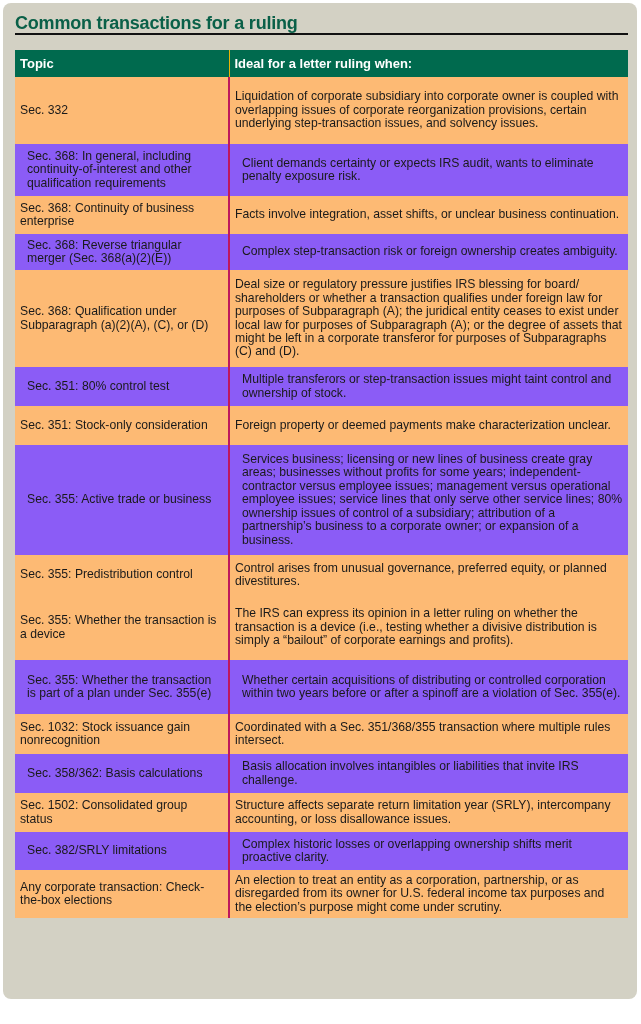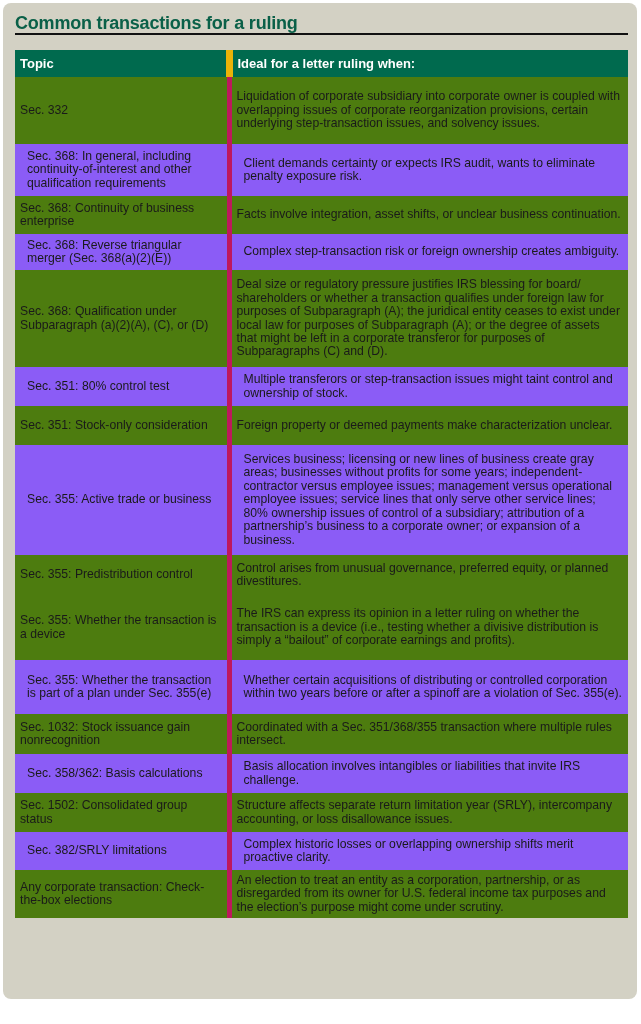--- a/index.html
+++ b/index.html
@@ -8,25 +8,25 @@
   .panel { position: absolute; left: 3px; top: 3px; width: 634px; height: 996px;
            background: #d3d1c4; border-radius: 8px; }
   .title { position: absolute; left: 15px; top: 13px; font-size: 18px; font-weight: bold;
            color: #0a6048; letter-spacing: -0.2px; }
   .rule { position: absolute; left: 15px; top: 33px; width: 613px; height: 2px; background: #111; }
   table { position: absolute; left: 15px; top: 50px; width: 613px; border-collapse: collapse;
           table-layout: fixed; font-size: 12.2px; line-height: 13.4px; color: #1a1a1a; }
   col.c1 { width: 214px; }
   col.c2 { width: 399px; }
   th { background: #006a4e; color: #ffffff; text-align: left; font-weight: bold; font-size: 13px;
-       height: 27px; padding: 0 5px; border-right: 7px solid #eab308; }
+       height: 27px; padding: 0 5px; border-right: 1px solid #eab308; }
   th:last-child { border-right: none; }
-  td { padding: 4px 5px; vertical-align: middle; border-right: 5px solid #be185d; }
+  td { padding: 4px 5px; vertical-align: middle; border-right: 2px solid #be185d; }
   td:last-child { border-right: none; }
-  tr.odd td { background: #4d7c0f; }
+  tr.odd td { background: #fdba74; }
   tr.even td { background: #8b5cf6; padding-left: 12px; }
 </style>
 </head>
 <body>
 
 <div class="panel">
 </div>
 <div class="title">Common transactions for a ruling</div>
 <div class="rule"></div>
 

